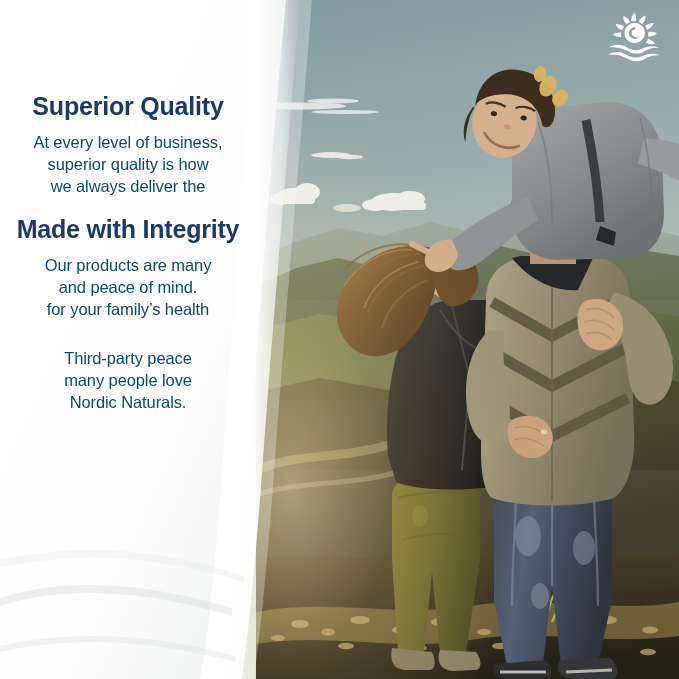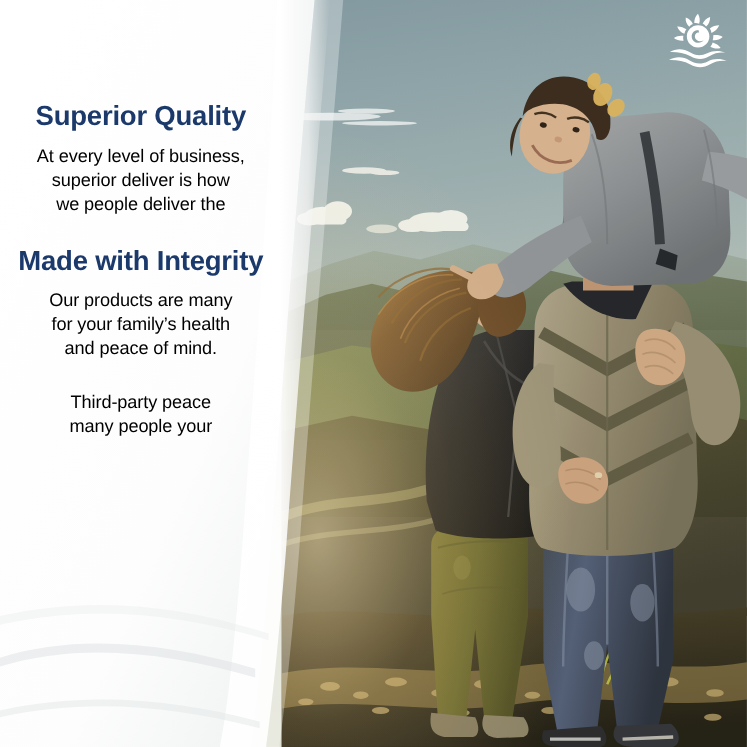--- a/index.html
+++ b/index.html
@@ -40,34 +40,34 @@
     left:0; top:0;
     width:256px; height:679px;
     z-index:6;
     display:flex;
     flex-direction:column;
     align-items:center;
     justify-content:flex-start;
     padding-top:92px;
   }
   .block{ width:246px; text-align:center; }
-  .block.b1{ margin-bottom:26px; }
-  .block.b2{ margin-bottom:26px; }
+  .block.b1{ }
+  .block.b2{ margin-bottom:26px;margin-top:18px; }
 
   .heading{
     color:#1b3a6b;
     font-weight:bold;
     font-size:25px;
     line-height:1.18;
     letter-spacing:-0.2px;
     margin-bottom:9px;
     padding:0 10px;
   }
   .body{
-    color:#000000;
+    color:#0c4a6e;
     font-size:16.5px;
     line-height:1.35;
     letter-spacing:-0.1px;
     padding:0 14px;
   }
   .body .ln{ display:block; white-space:nowrap; }
 
   
   #logo{
     position:absolute;
@@ -461,41 +461,42 @@
 
   <div id="text-col">
 
     <div class="block b1">
       <div class="heading">
         <span class="ln">Superior</span>
         <span class="ln">Quality</span>
       </div>
       <div class="body">
         <span class="ln">At every level of business,</span>
-        <span class="ln">superior deliver is how</span>
-        <span class="ln">we people deliver the</span>
+        <span class="ln">superior quality is how</span>
+        <span class="ln">we always deliver the</span>
       </div>
     </div>
 
     <div class="block b2">
       <div class="heading">
         <span class="ln">Made with</span>
         <span class="ln">Integrity</span>
       </div>
       <div class="body">
         <span class="ln">Our products are many</span>
+        <span class="ln">and peace of mind.</span>
         <span class="ln">for your family’s health</span>
-        <span class="ln">and peace of mind.</span>
       </div>
     </div>
 
     <div class="block b3">
       <div class="body">
         <span class="ln">Third-party peace</span>
-        <span class="ln">many people your</span>
+        <span class="ln">many people love</span>
+        <span class="ln">Nordic Naturals.</span>
       </div>
     </div>
 
   </div>
 
   <div id="logo">
     <svg viewBox="0 0 62 56" xmlns="http://www.w3.org/2000/svg">
       <g fill="#ffffff">
 
         <path d="M31.5,2.5 C33.2,5.4 33.6,8.6 32.6,11.6 C31.0,10.9 29.6,10.7 28.2,10.9 C28.0,7.9 29.2,4.9 31.5,2.5 Z"></path>

